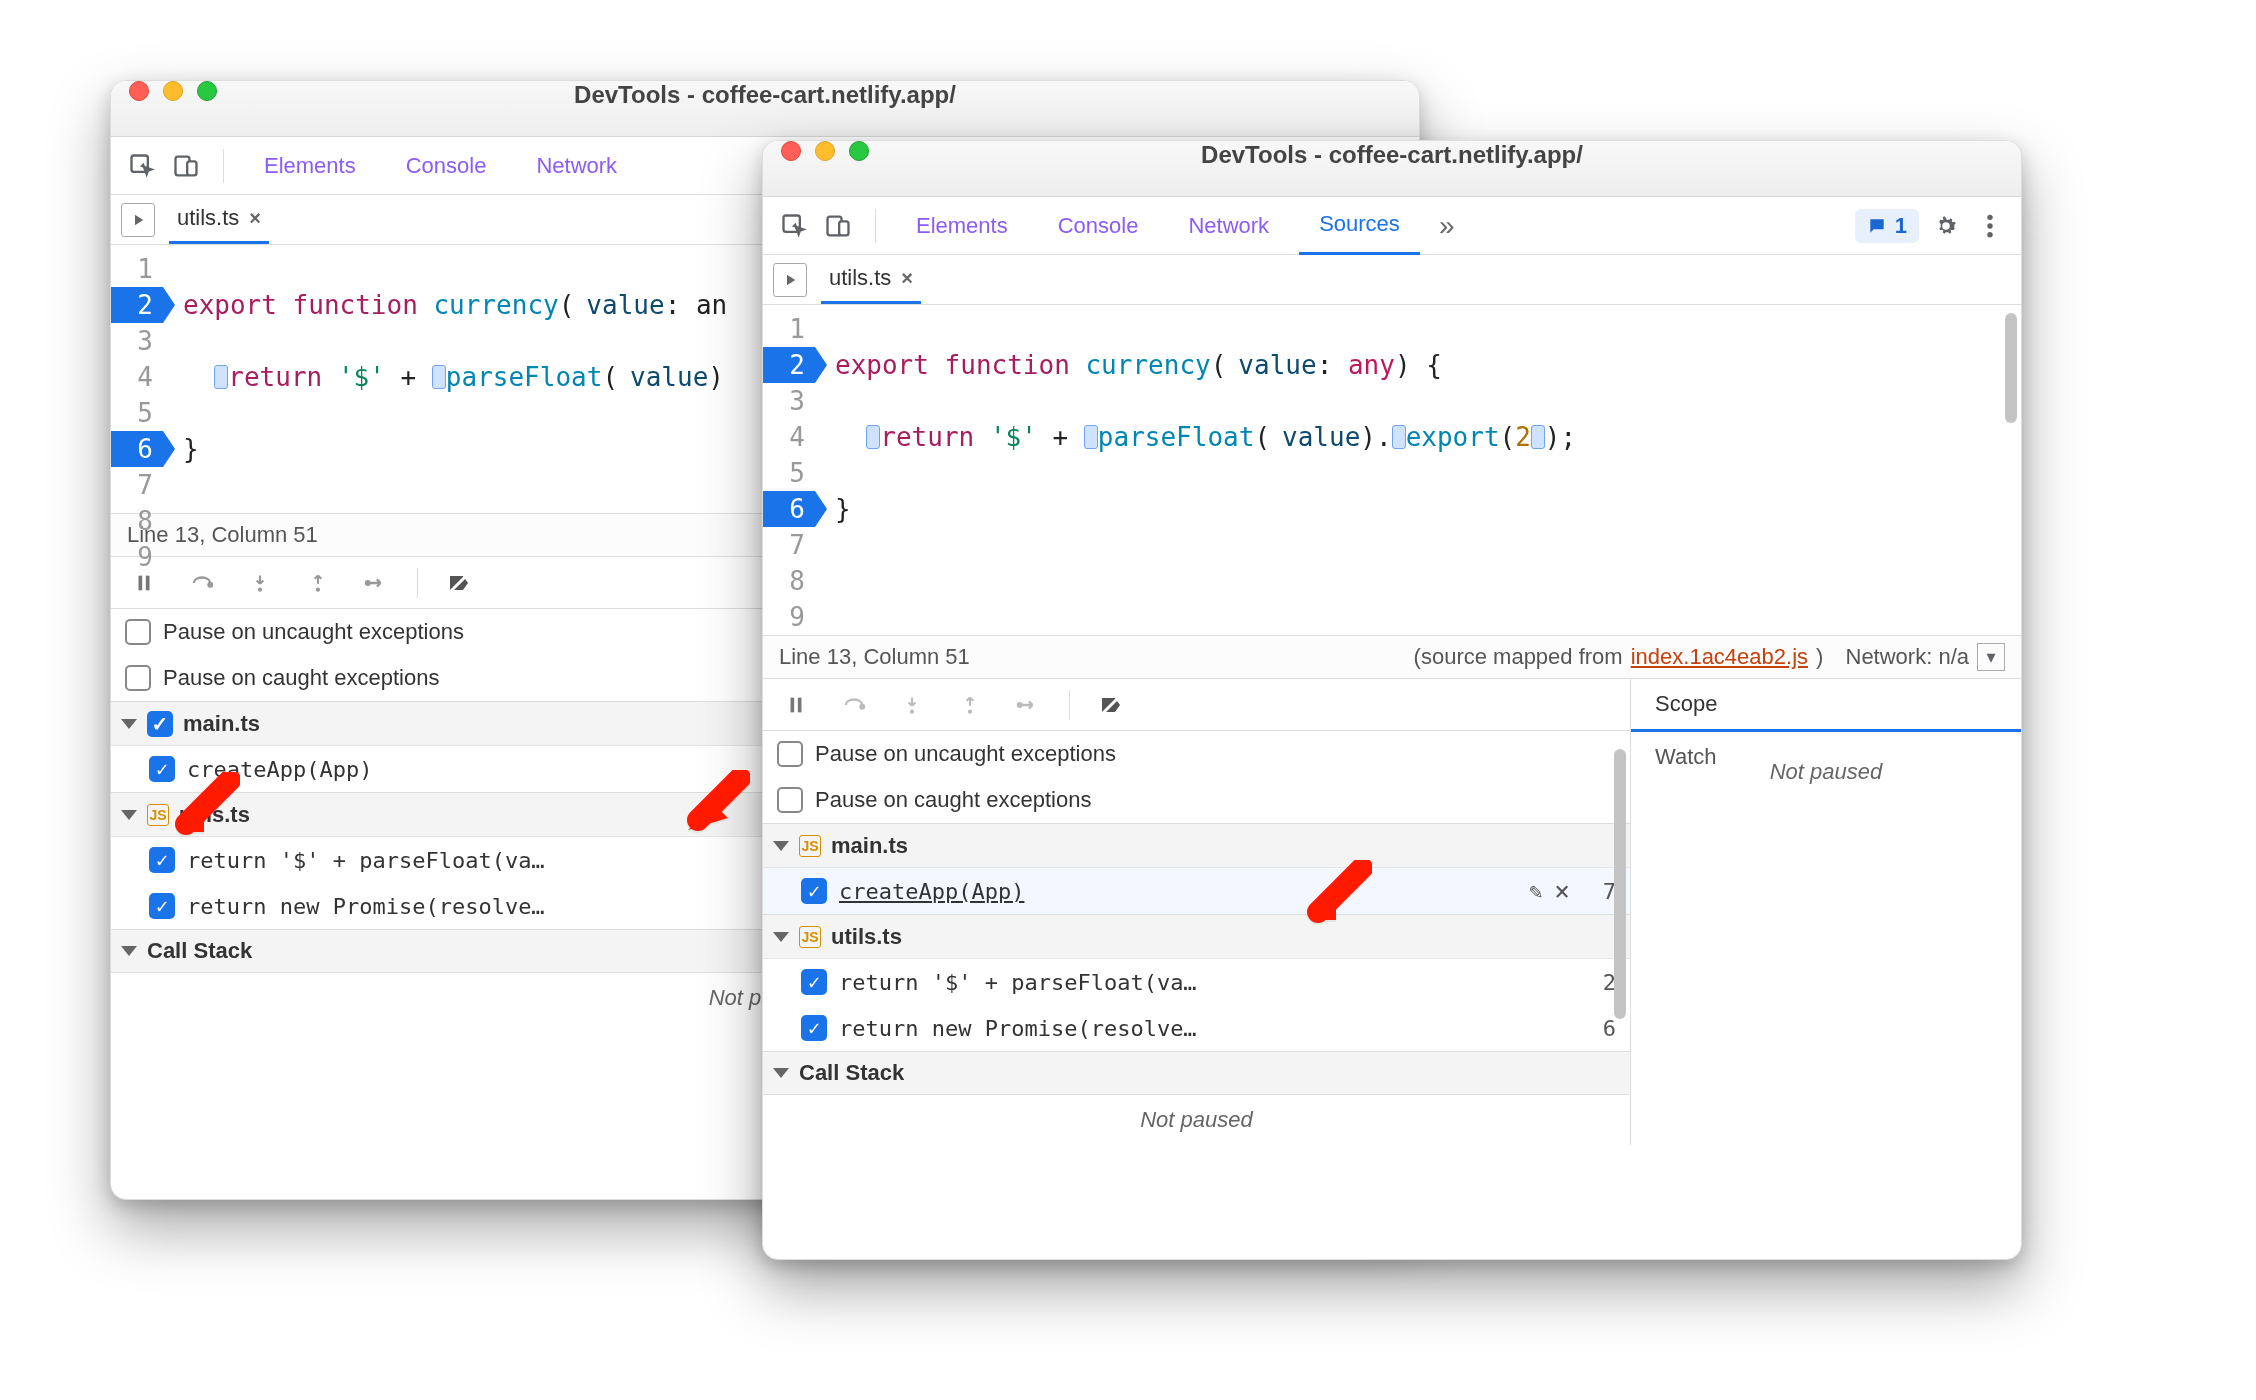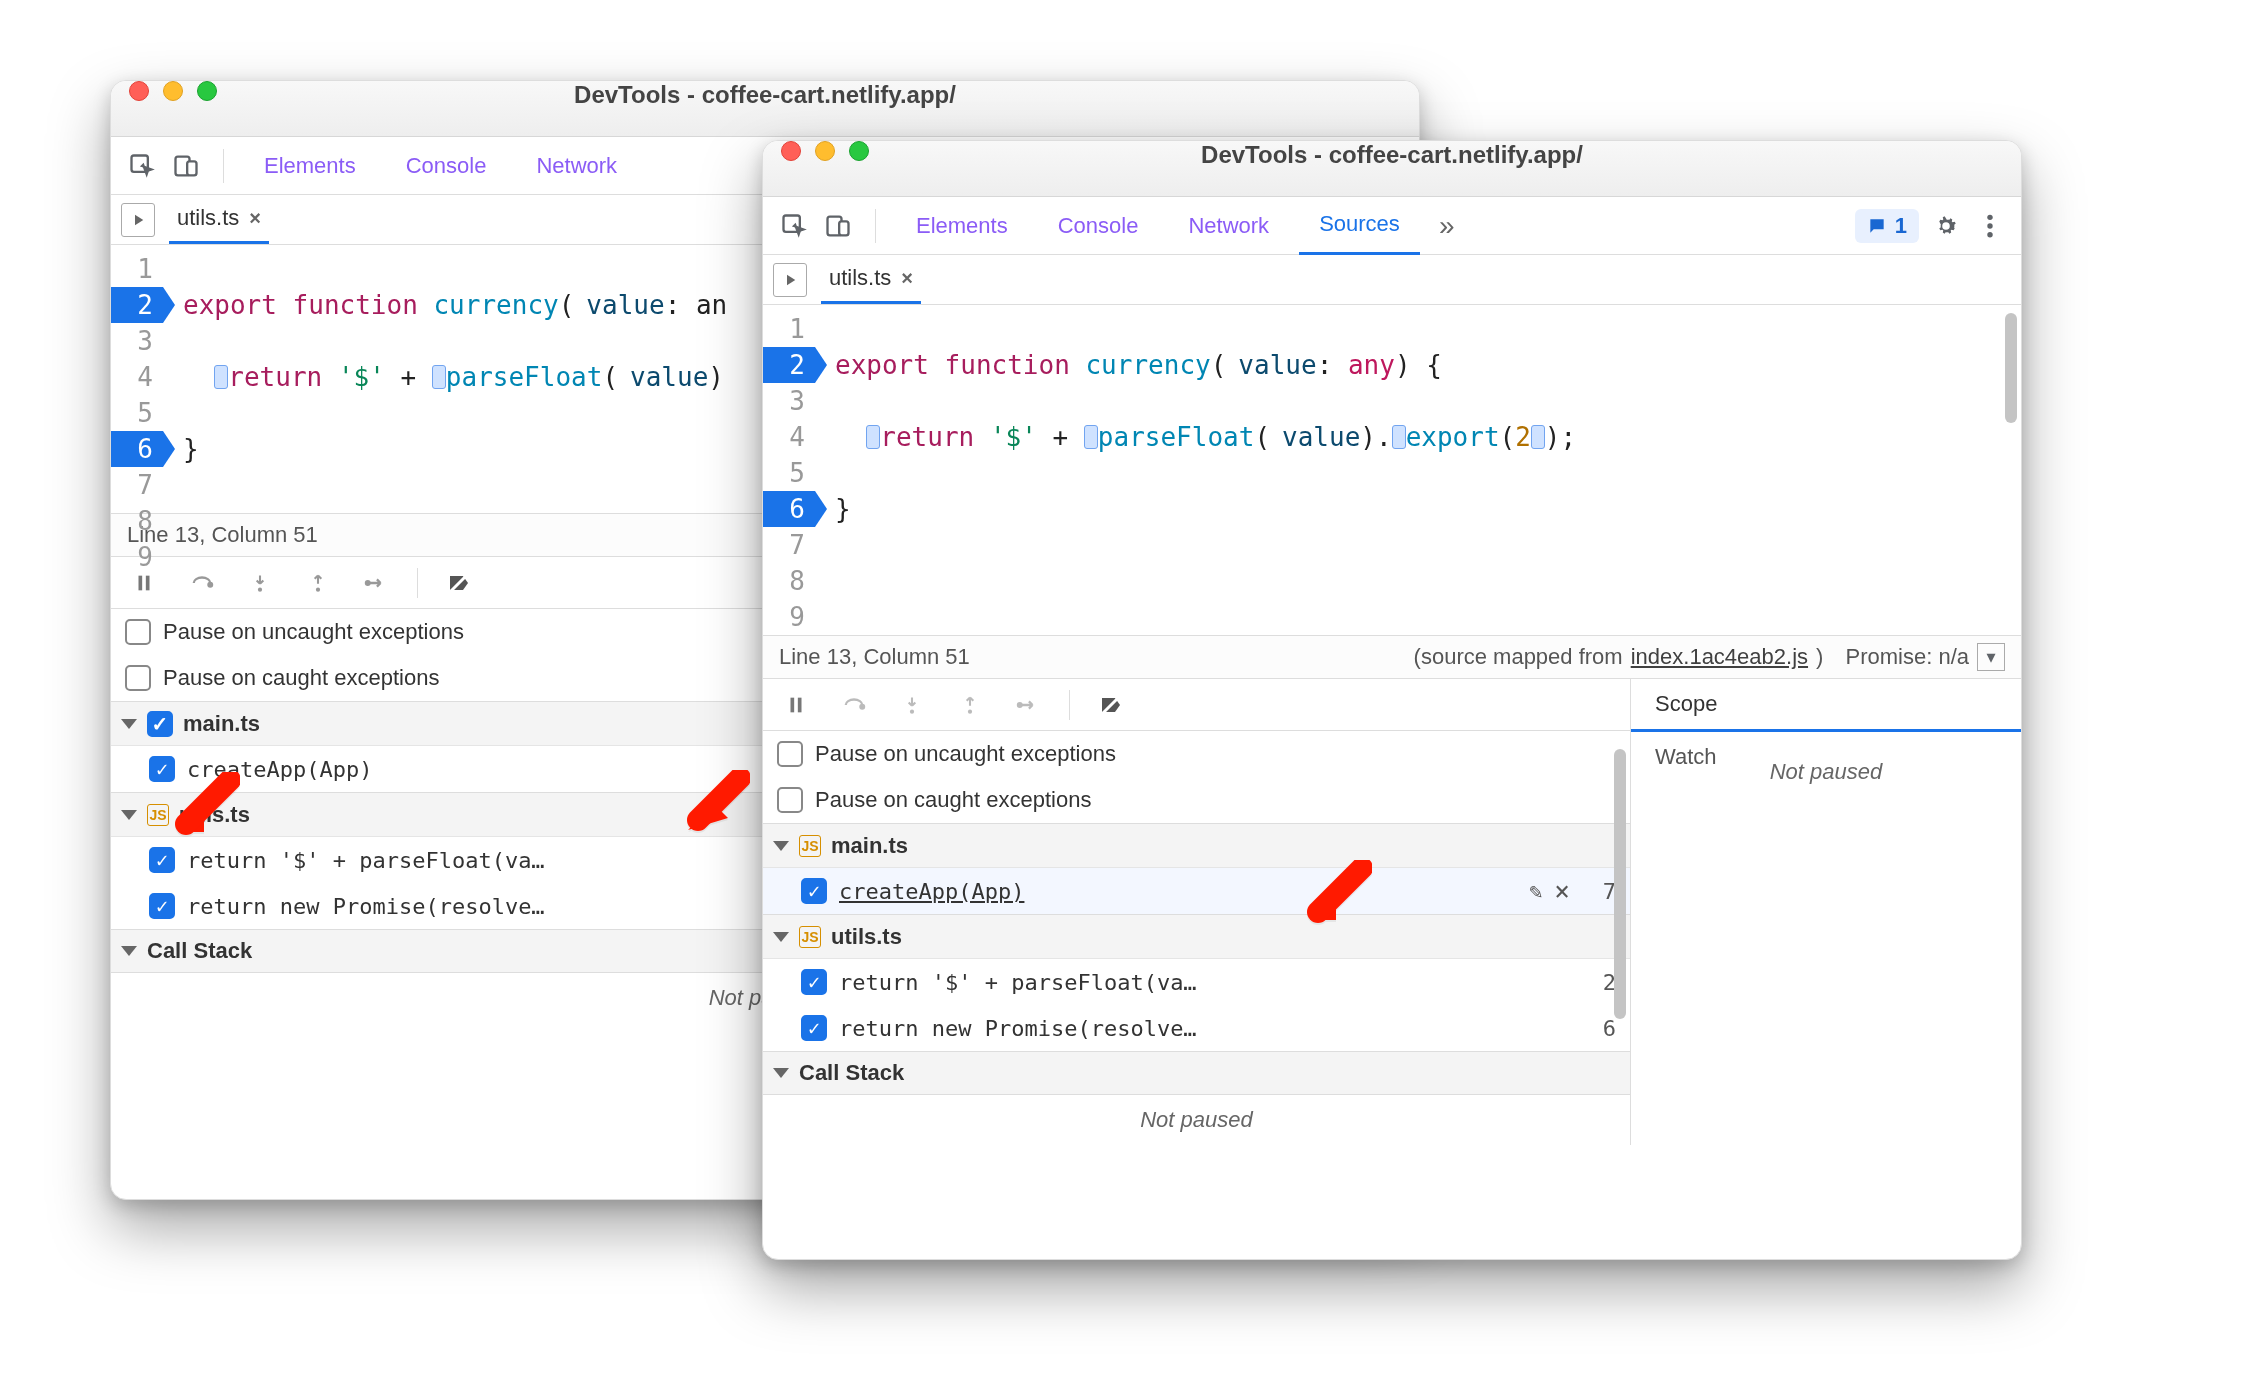--- a/index.html
+++ b/index.html
@@ -96,21 +96,21 @@
     vertical-align:-3px;
   }
 
   
   .statusline {
     display:flex; align-items:center; justify-content:space-between;
     height:44px; border-top:1px solid #ddd; border-bottom:1px solid #ddd;
     padding:0 16px; color:#555; background:#fcfcfc;
   }
   .statusline .right { display:flex; gap:8px; align-items:center;}
-  .statusline a { color:#404040; text-decoration:underline; }
+  .statusline a { color:#c2410c; text-decoration:underline; }
 
   
   .debugrow { display:flex; }
   .leftpane { flex:1; border-right:1px solid #ddd; }
   .rightpane { width:390px; }
   .dbgtoolbar {
     display:flex; align-items:center; gap:24px; height:52px;
     border-bottom:1px solid #ddd; padding:0 16px; color:#888;
   }
   .dbgtoolbar .sep { width:1px; height:30px; background:#ddd; }
@@ -428,21 +428,21 @@
 
     </div>
     <div class="sbar" style="top:8px; height:110px;"></div>
   </div>
 
   <div class="statusline">
     <span>Line 13, Column 51</span>
     <span class="right">
       <span>(source mapped from</span>
       <a href="#">index.1ac4eab2.js</a><span>)</span>
-      &nbsp;<span>Promise: n/a</span>
+      &nbsp;<span>Network: n/a</span>
       <span class="ico" style="border:1px solid #aaa;width:28px;height:28px;font-size:18px;">▾</span>
     </span>
   </div>
 
   <div class="debugrow">
     <div class="leftpane" style="position:relative">
       <div class="dbgtoolbar">
         <span class="ico">
             <svg width="22" height="22" viewBox="0 0 24 24" fill="#777">
               <rect x="6" y="4" width="4" height="16"></rect>

